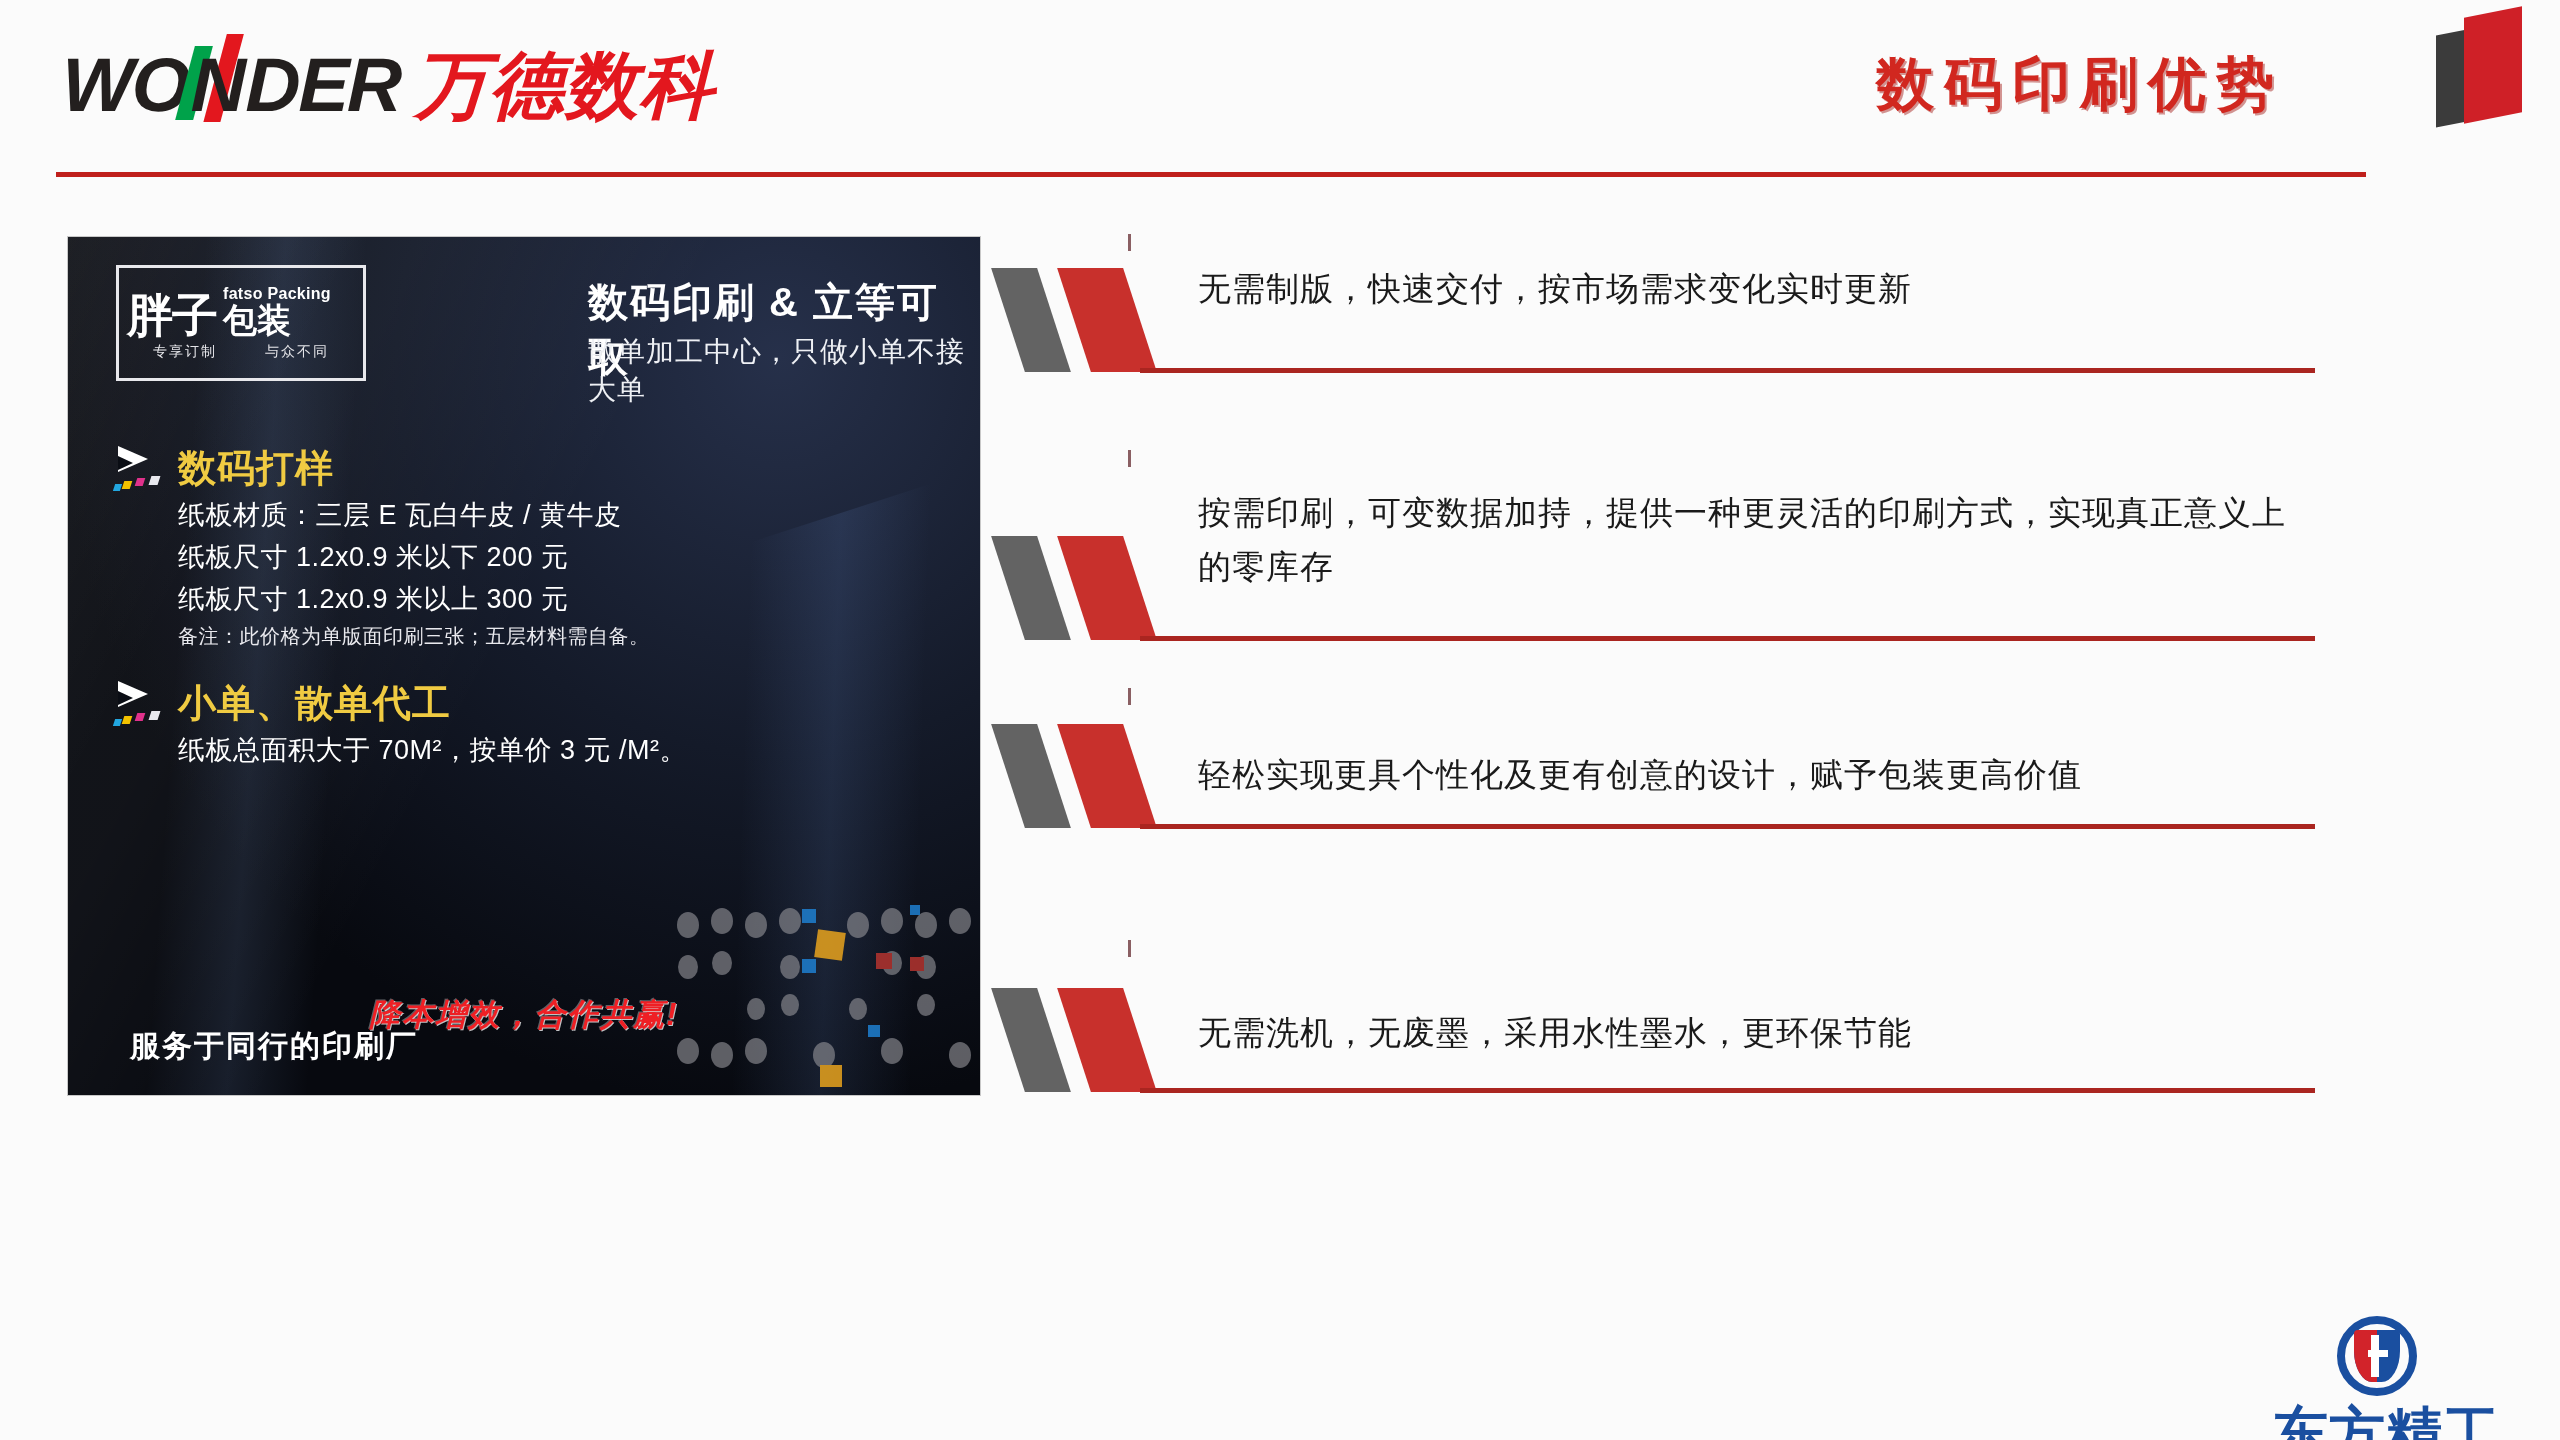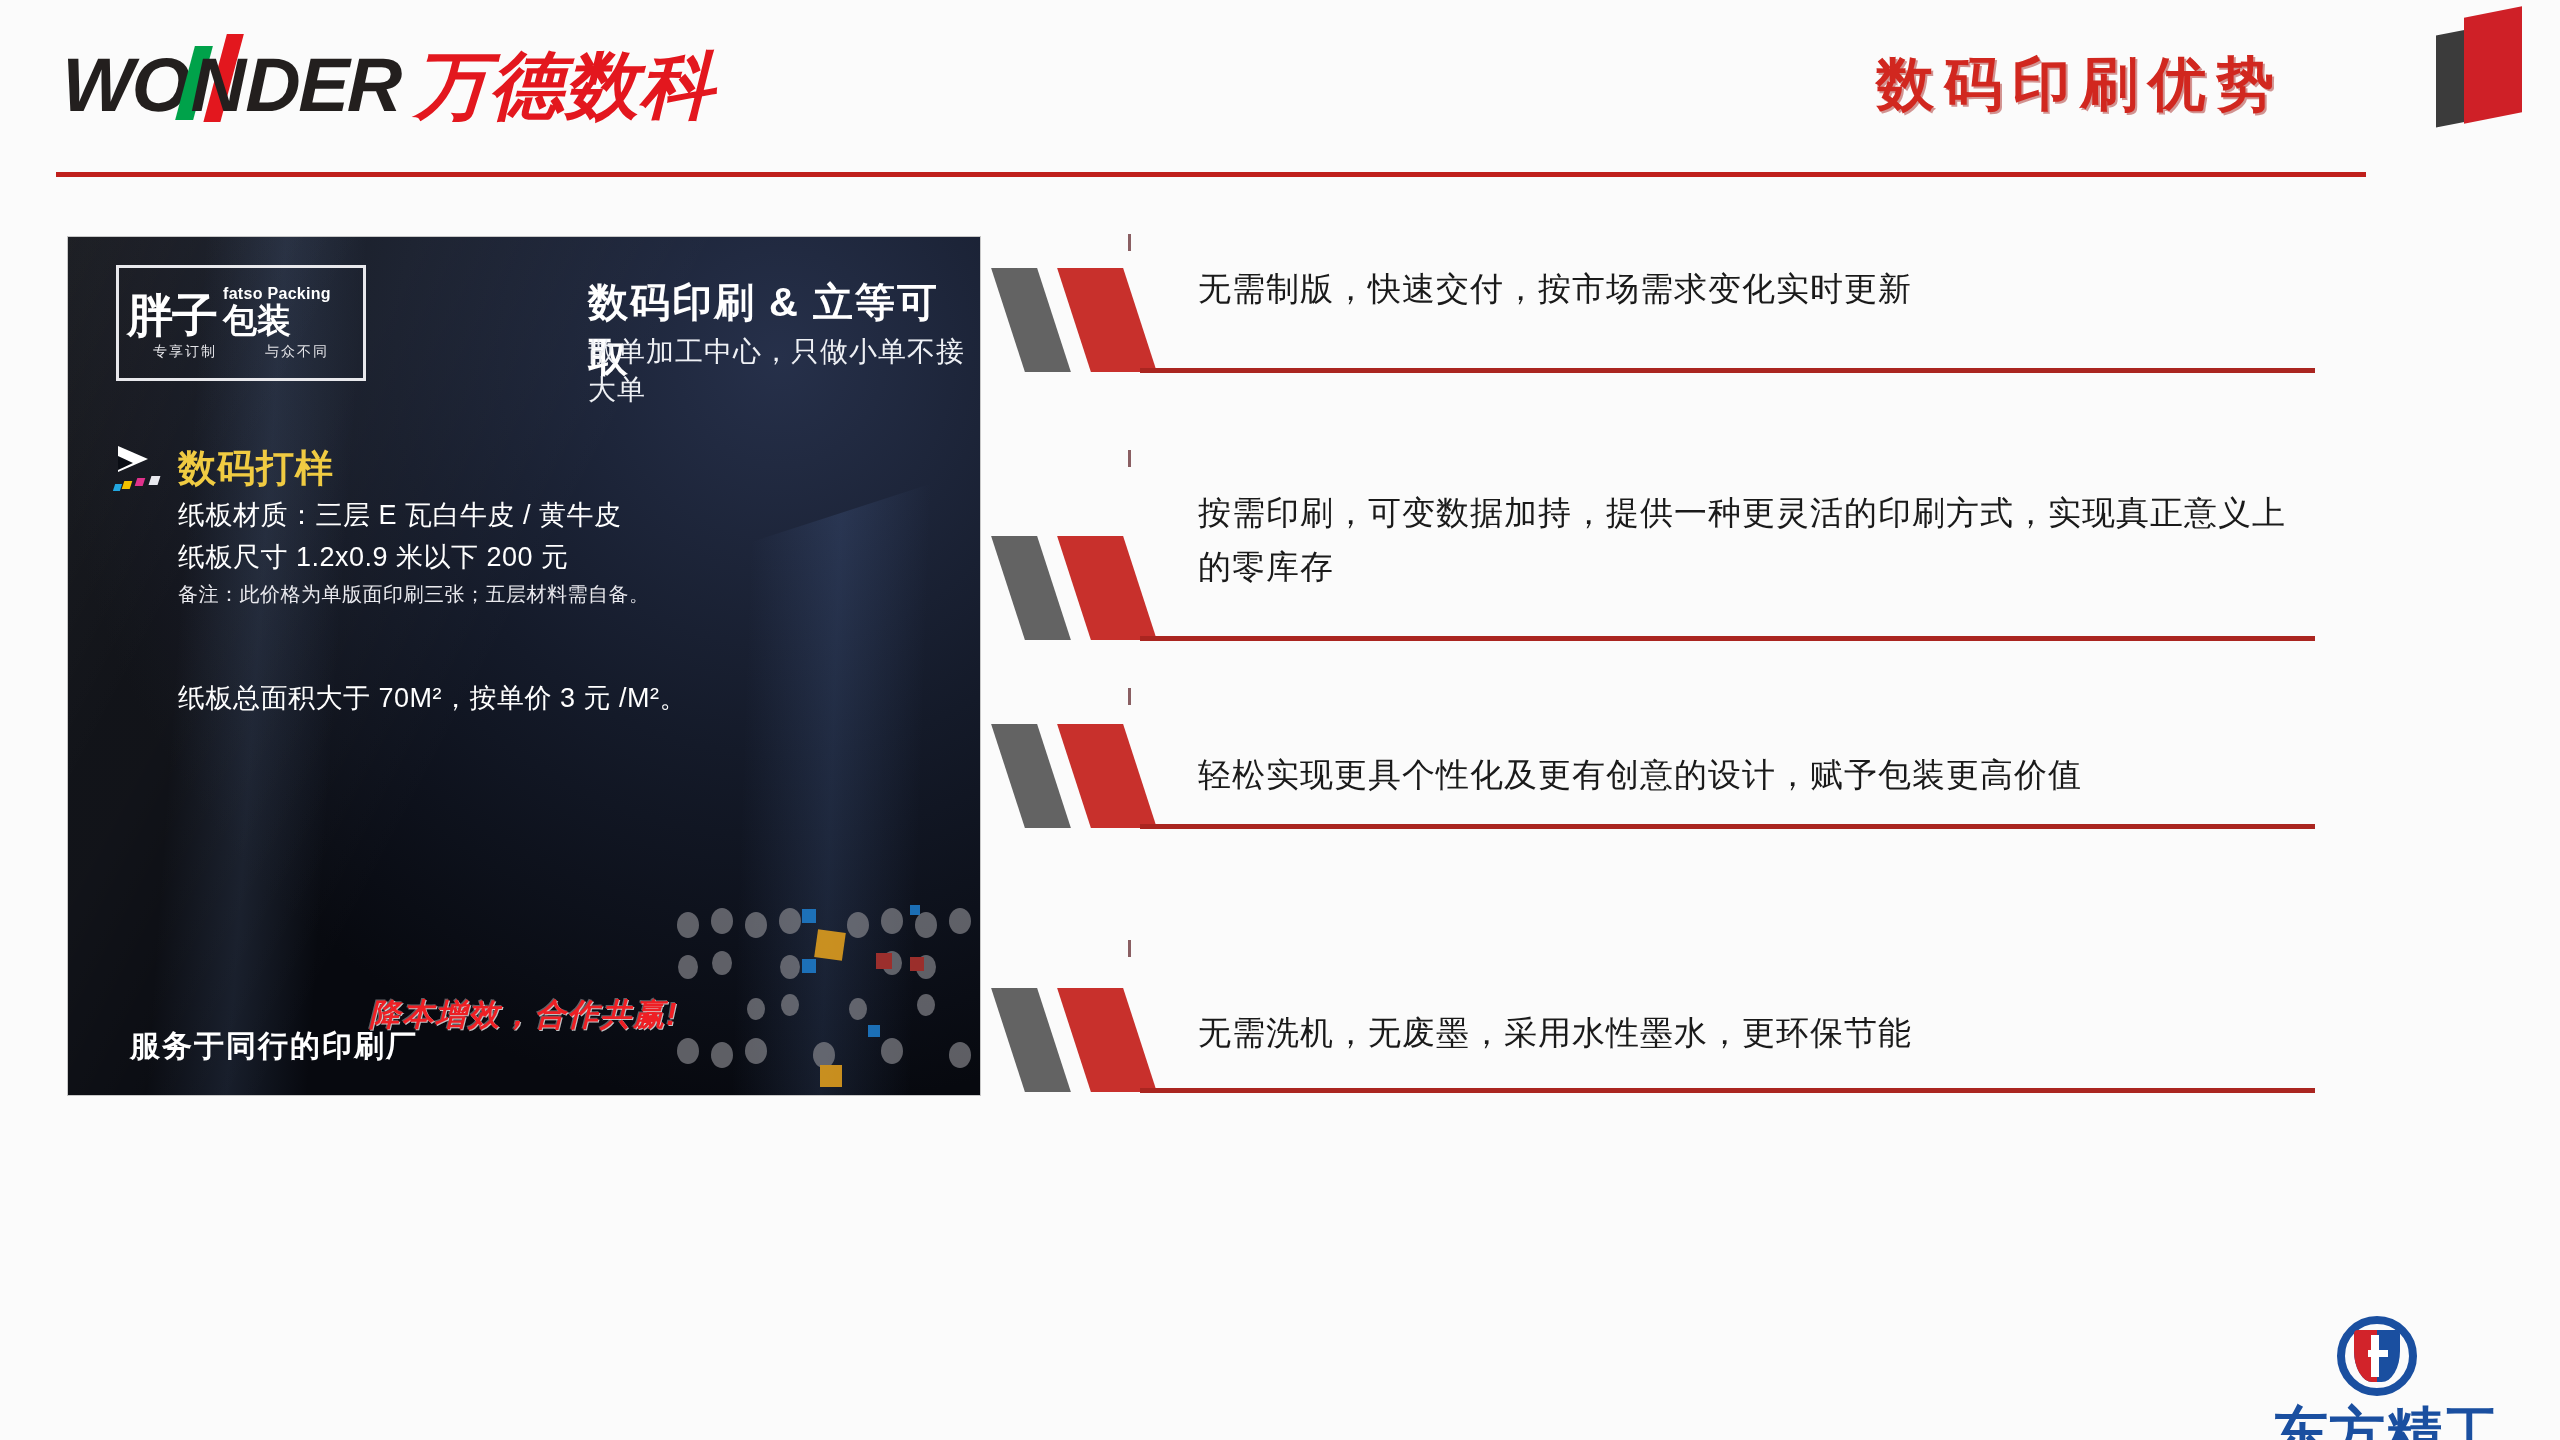--- a/index.html
+++ b/index.html
@@ -295,24 +295,36 @@
           <span class="am-notch"></span>
           <span class="d1"></span>
           <span class="d2"></span>
           <span class="d3"></span>
           <span class="d4"></span>
         </span>
         <span class="p-sec-title">数码打样</span>
       </div>
       <div class="p-line">纸板材质：三层 E 瓦白牛皮 / 黄牛皮</div>
       <div class="p-line">纸板尺寸 1.2x0.9 米以下 200 元</div>
+      <div class="p-line">纸板尺寸 1.2x0.9 米以上 300 元</div>
       <div class="p-note">备注：此价格为单版面印刷三张；五层材料需自备。</div>
     </div>
 
     <div class="p-sec" style="top:440px;">
+      <div class="p-sec-hd">
+        <span class="arrow-mark">
+          <span class="am-big"></span>
+          <span class="am-notch"></span>
+          <span class="d1"></span>
+          <span class="d2"></span>
+          <span class="d3"></span>
+          <span class="d4"></span>
+        </span>
+        <span class="p-sec-title">小单、散单代工</span>
+      </div>
       <div class="p-line">纸板总面积大于 70M²，按单价 3 元 /M²。</div>
     </div>
 
     <div class="slogan">
       <div>降本增效，合作共赢!</div>
     </div>
 
     <div class="p-grid">
       <div class="p-card c1">
           <span class="floor"></span>

